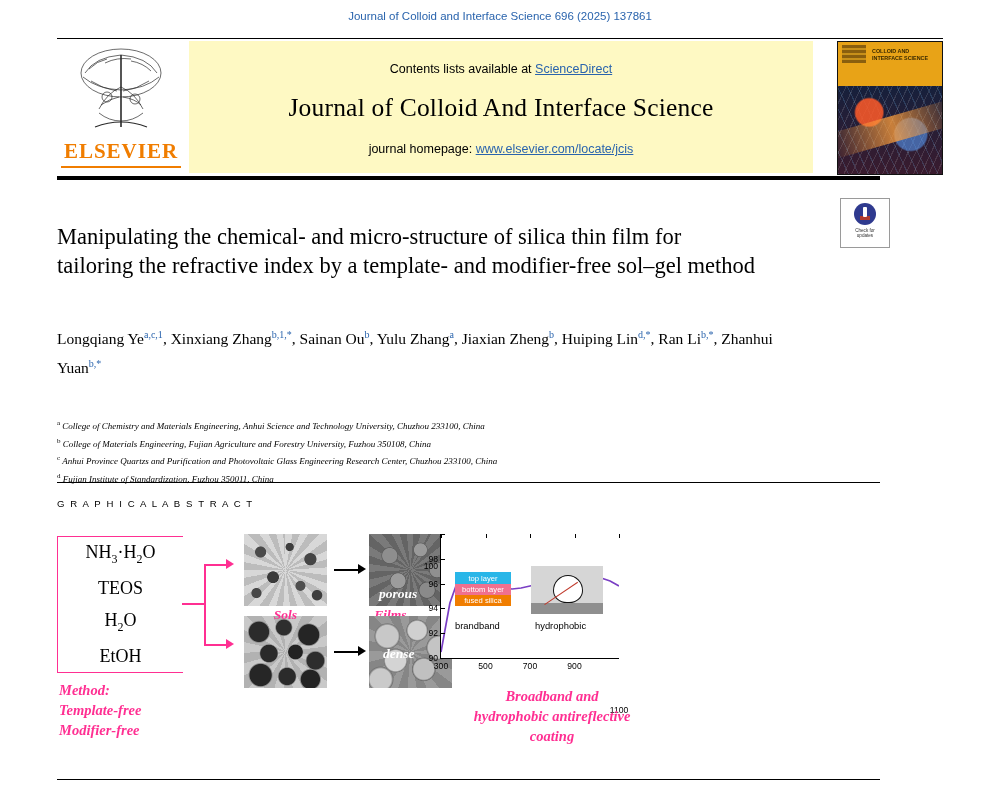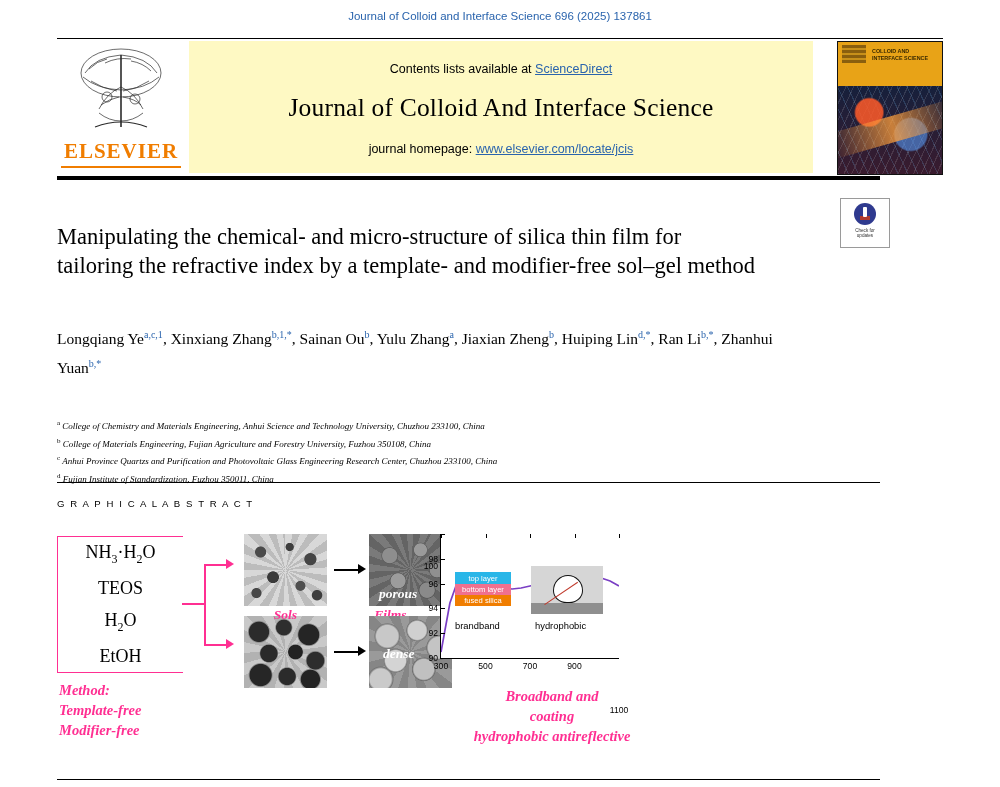--- a/index.html
+++ b/index.html
@@ -459,19 +459,19 @@
         <div class="droplet"></div>
         <div class="angle-line"></div>
       </div>
 
       <div class="chart-inner-label" style="left:14px; top:86px;">brandband</div>
       <div class="chart-inner-label" style="left:94px; top:86px;">hydrophobic</div>
     </div>
 
     <div class="ga-caption">
       <div>Broadband and</div>
+      <div>hydrophobic antireflective</div>
       <div>coating</div>
-      <div>hydrophobic antireflective</div>
     </div>
   </div>
 
   <div class="rule-2"></div>
 </div>
 
 </body></html>

